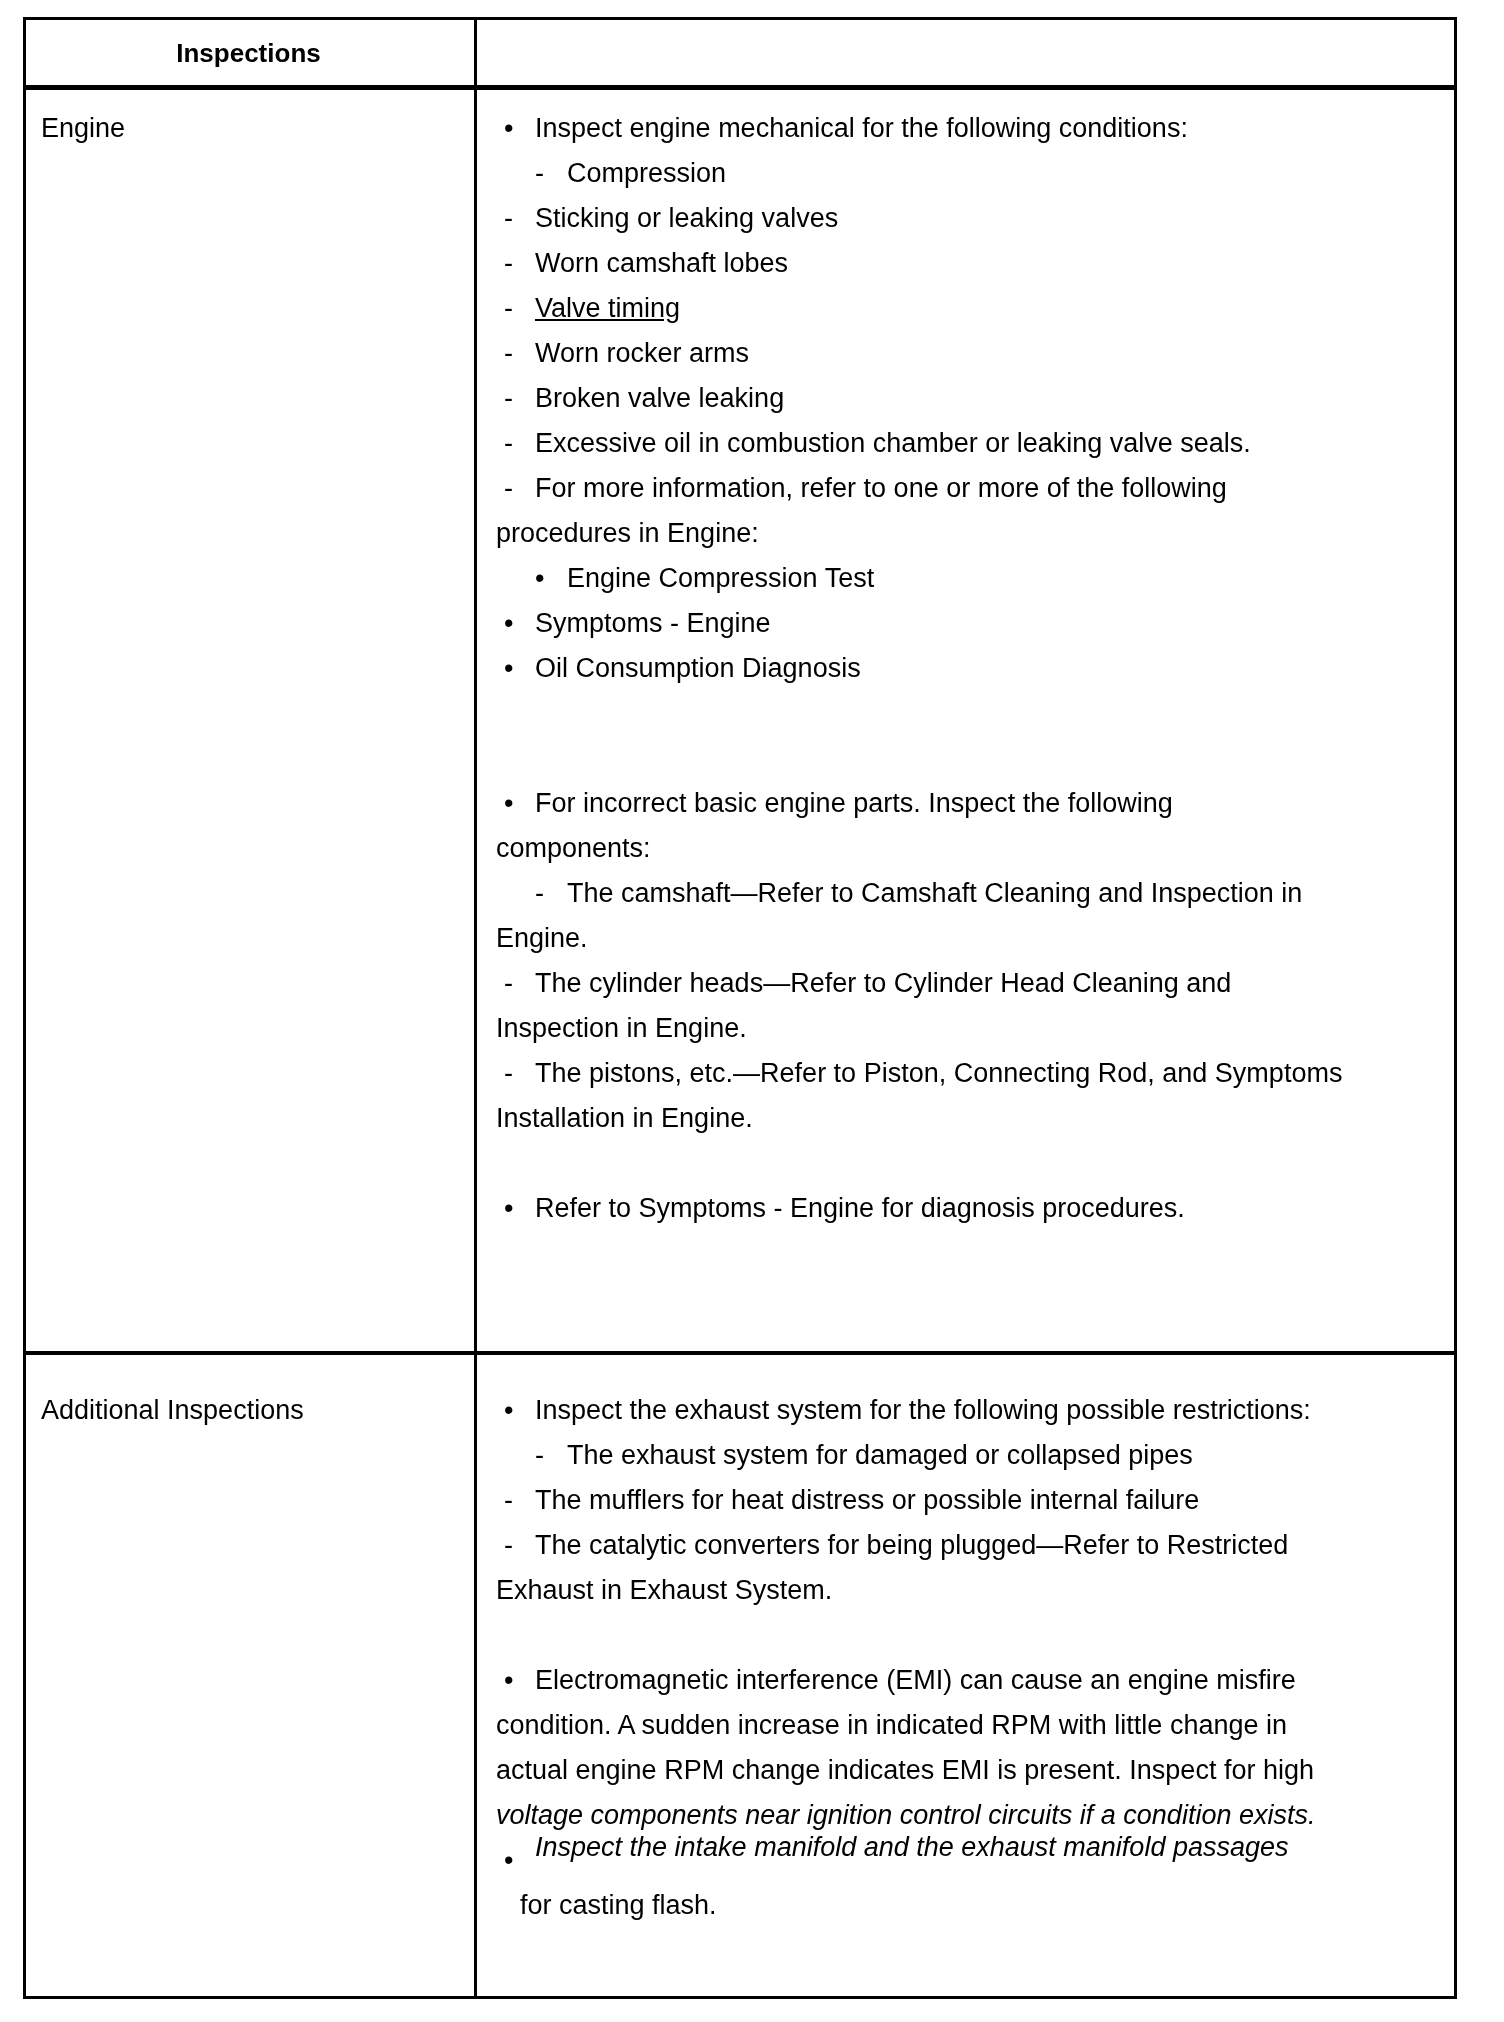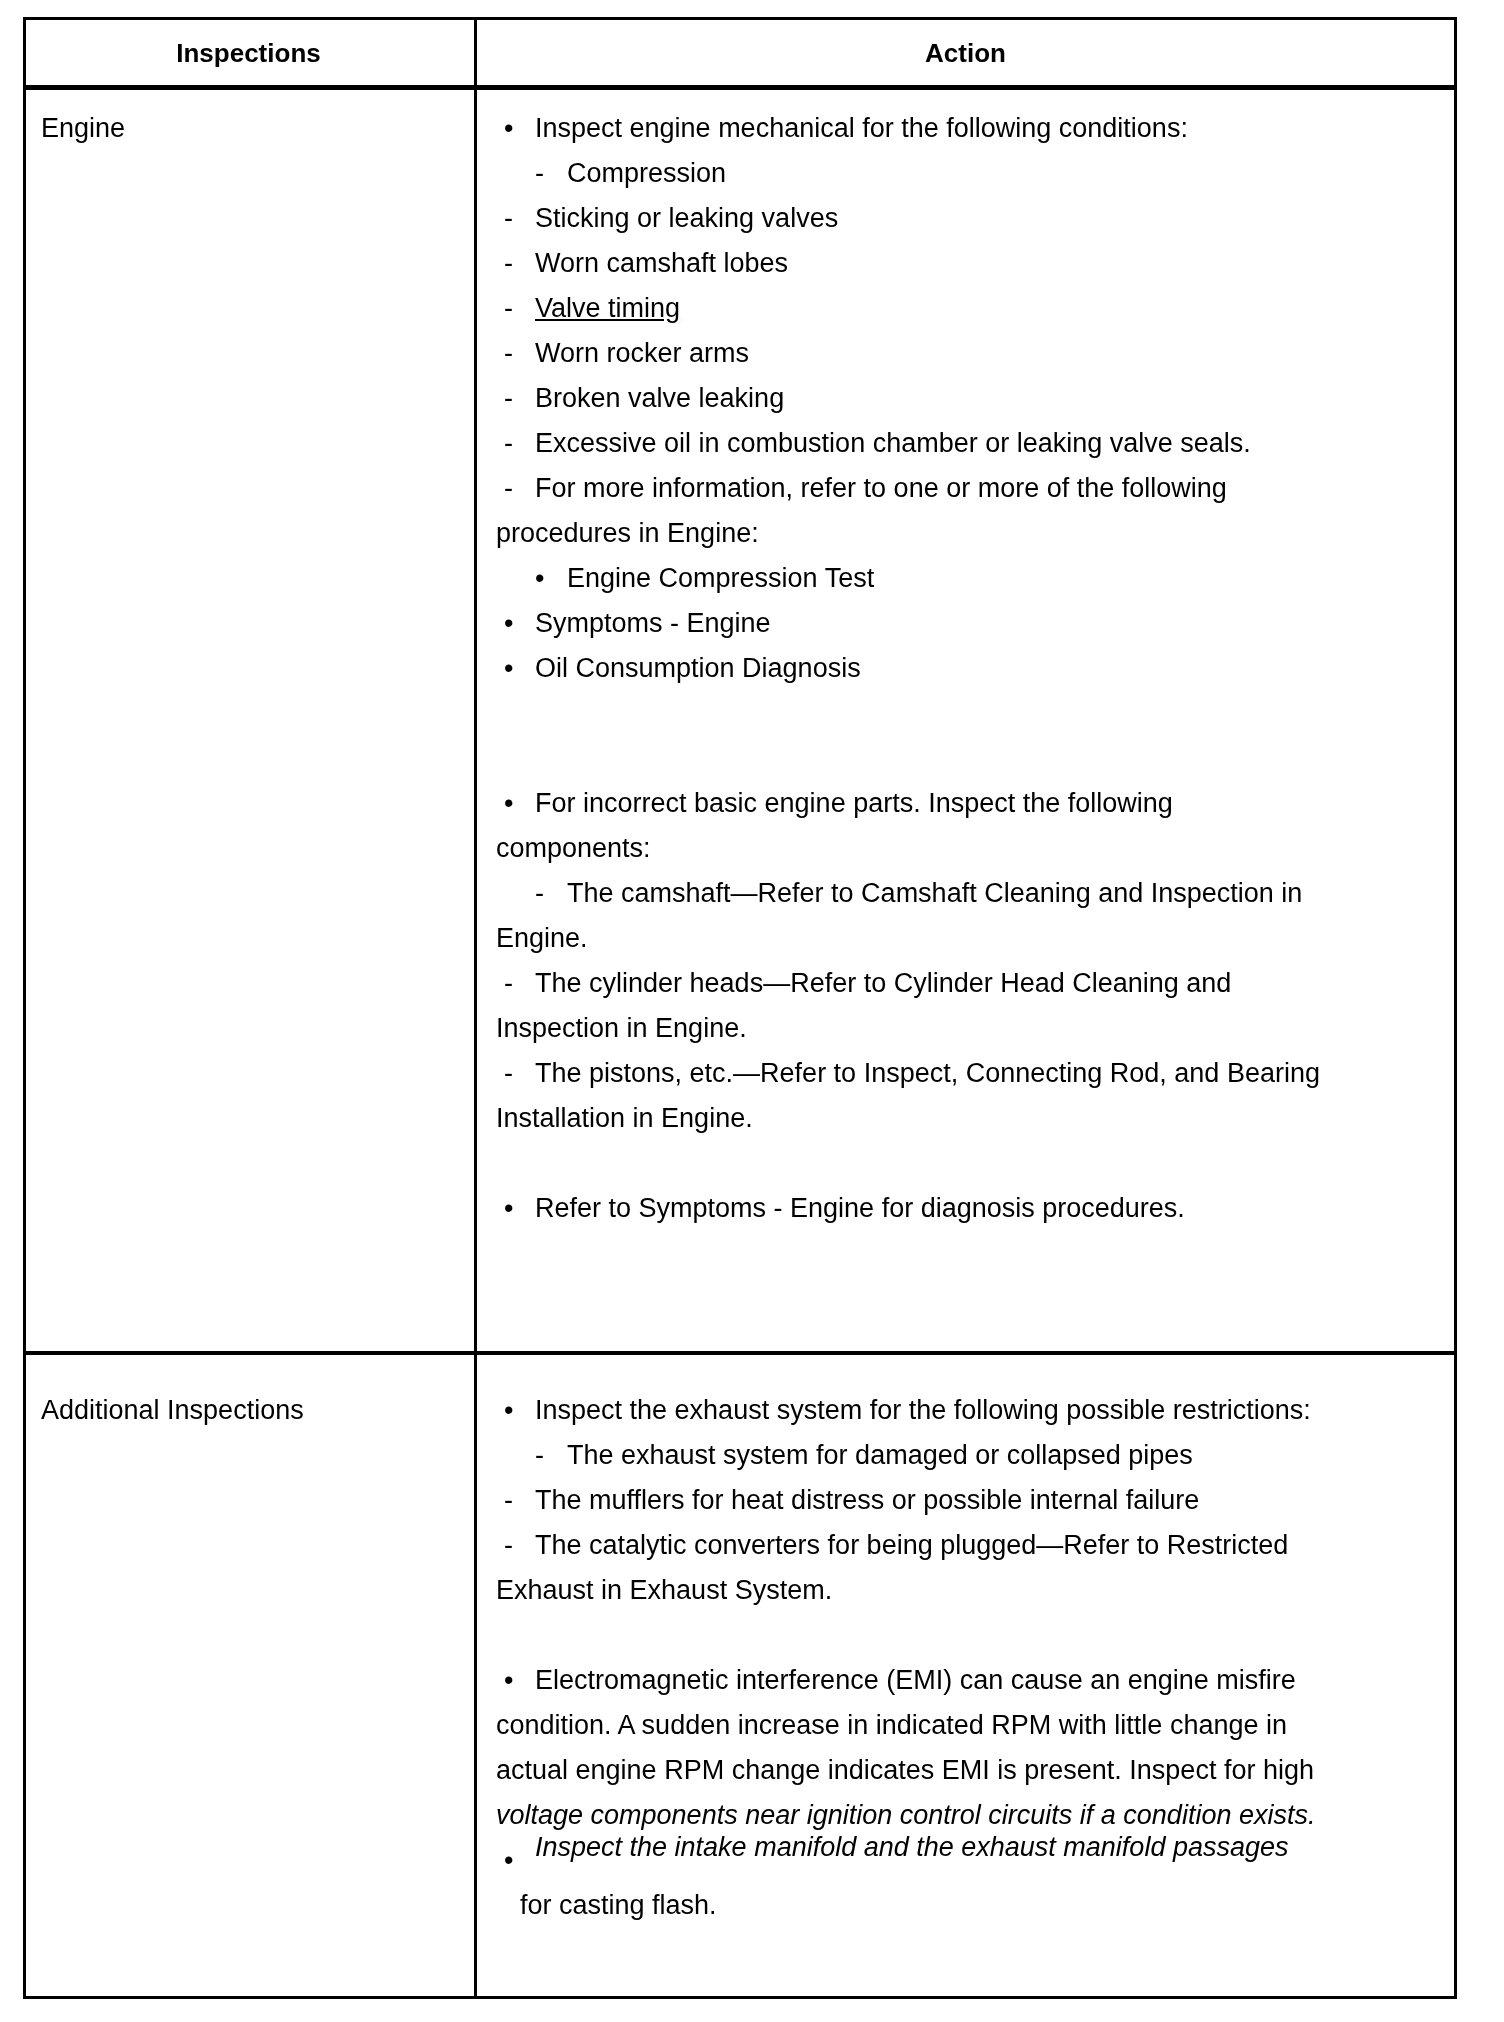--- a/index.html
+++ b/index.html
@@ -19,21 +19,20 @@
 
   <div class="line" style="left:0;top:0;width:1434px;height:3px;"></div>
   <div class="line" style="left:0;top:0;width:3px;height:1982px;"></div>
   <div class="line" style="left:1431px;top:0;width:3px;height:1982px;"></div>
   <div class="line" style="left:451px;top:0;width:3px;height:1982px;"></div>
   <div class="line" style="left:0;top:68px;width:1434px;height:5px;"></div>
   <div class="line" style="left:0;top:1334px;width:1434px;height:4px;"></div>
   <div class="line" style="left:0;top:1979px;width:1434px;height:3px;"></div>
 
   <div class="cell-text hdr" style="left:0;width:451px;top:14px;">Inspections</div>
-  <div class="cell-text hdr" style="left:454px;width:977px;top:14px;">Action</div>
 
   <div class="cell-text" style="left:18px;top:89px;">Engine</div>
   <div class="cell-text" style="left:18px;top:1371px;">Additional Inspections</div>
 
   <div id="action-0" style="position:absolute;left:454px;top:89px;width:977px;">
       <span class="mk" style="top: 0px; left: 27px;">•</span>
       <span class="ln" style="top: 0px; left: 58px;">Inspect engine mechanical for the following conditions:</span>
       <span class="mk" style="top: 45px; left: 58px;">-</span>
       <span class="ln" style="top: 45px; left: 90px;">Compression</span>
       <span class="mk" style="top: 90px; left: 27px;">-</span>
@@ -60,21 +59,21 @@
       <span class="mk" style="top: 675px; left: 27px;">•</span>
       <span class="ln" style="top: 675px; left: 58px;">For incorrect basic engine parts. Inspect the following</span>
       <span class="ln" style="top: 720px; left: 19px;">components:</span>
       <span class="mk" style="top: 765px; left: 58px;">-</span>
       <span class="ln" style="top: 765px; left: 90px;">The camshaft—Refer to Camshaft Cleaning and Inspection in</span>
       <span class="ln" style="top: 810px; left: 19px;">Engine.</span>
       <span class="mk" style="top: 855px; left: 27px;">-</span>
       <span class="ln" style="top: 855px; left: 58px;">The cylinder heads—Refer to Cylinder Head Cleaning and</span>
       <span class="ln" style="top: 900px; left: 19px;">Inspection in Engine.</span>
       <span class="mk" style="top: 945px; left: 27px;">-</span>
-      <span class="ln" style="top: 945px; left: 58px;">The pistons, etc.—Refer to Inspect, Connecting Rod, and Bearing</span>
+      <span class="ln" style="top: 945px; left: 58px;">The pistons, etc.—Refer to Piston, Connecting Rod, and Symptoms</span>
       <span class="ln" style="top: 990px; left: 19px;">Installation in Engine.</span>
       <span class="mk" style="top: 1080px; left: 27px;">•</span>
       <span class="ln" style="top: 1080px; left: 58px;">Refer to Symptoms - Engine for diagnosis procedures.</span>
     </div>
   <div id="action-1" style="position:absolute;left:454px;top:1371px;width:977px;">
       <span class="mk" style="top: 0px; left: 27px;">•</span>
       <span class="ln" style="top: 0px; left: 58px;">Inspect the exhaust system for the following possible restrictions:</span>
       <span class="mk" style="top: 45px; left: 58px;">-</span>
       <span class="ln" style="top: 45px; left: 90px;">The exhaust system for damaged or collapsed pipes</span>
       <span class="mk" style="top: 90px; left: 27px;">-</span>

